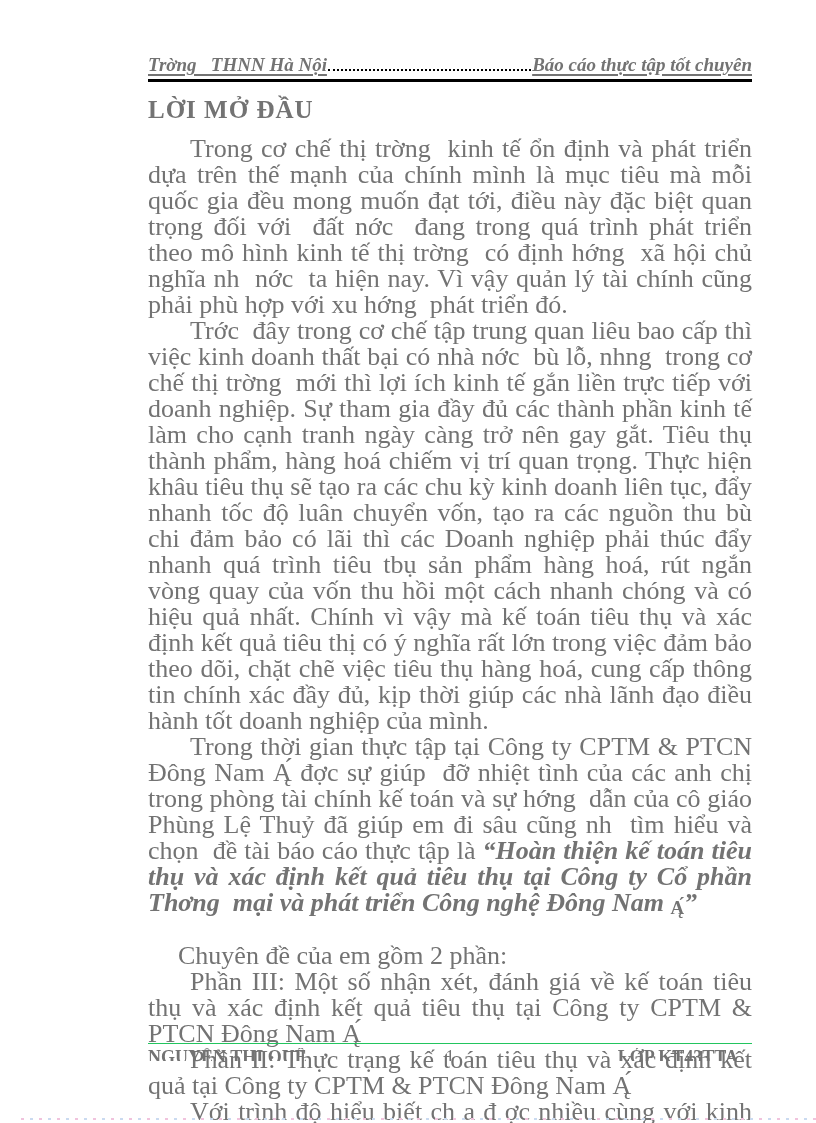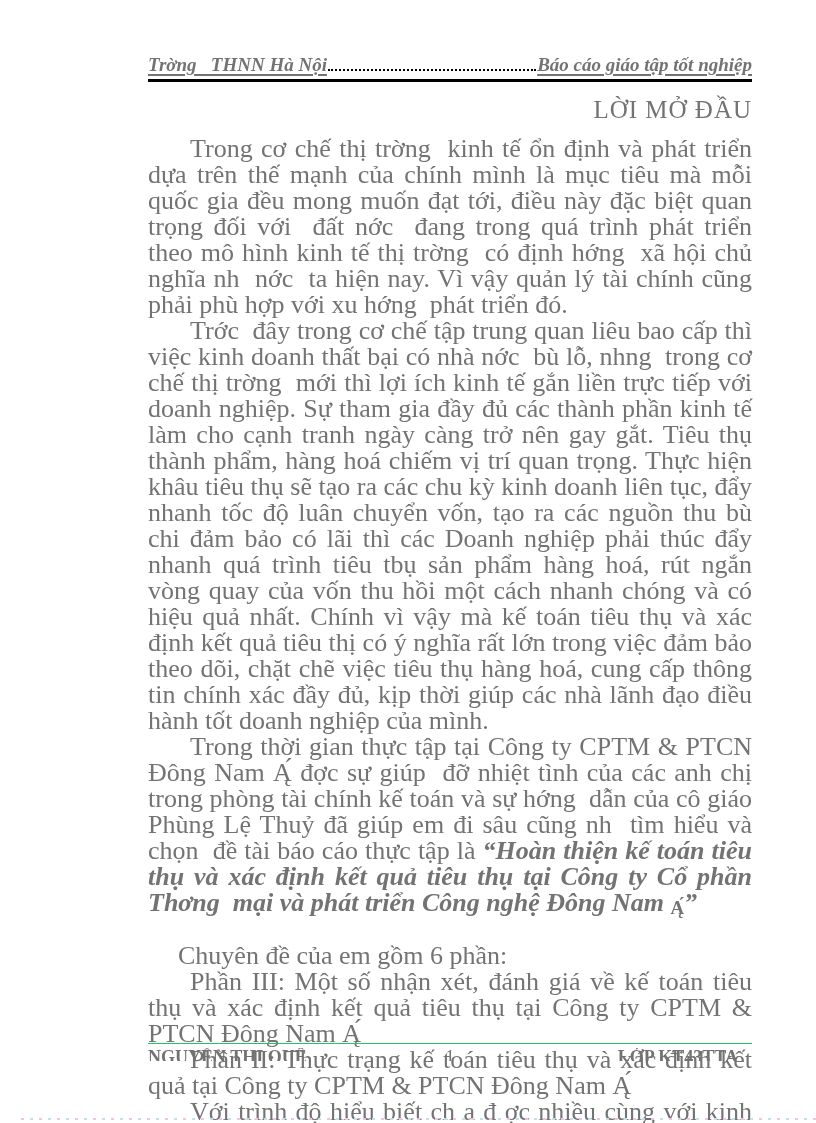--- a/index.html
+++ b/index.html
@@ -38,24 +38,24 @@
   }
   .header .h-leader {
     flex: 1;
     border-bottom: 2px dotted #000;
     margin: 0 1px 2px 1px;
     height: 1px;
   }
   
   .title {
     margin: 13px 0 0 0;
-    text-align: right;
+    text-align: left;
     font-size: 25px;
     line-height: 30px;
-    font-weight: normal;
+    font-weight: bold;
     letter-spacing: 1px;
   }
   
   .body-text {
     margin-top: 11px;
     font-size: 26px;
     line-height: 26px;
     text-align: justify;
   }
   .para { margin: 0; text-indent: 42px; }
@@ -105,30 +105,30 @@
 </style>
 </head>
 <body>
 
 <div class="page">
   <div class="content">
 
     <div class="header">
       <span class="h-text">Trờng&nbsp;&nbsp; THNN Hà Nội</span>
       <span class="h-leader"></span>
-      <span class="h-text">Báo cáo giáo tập tốt nghiệp</span>
+      <span class="h-text">Báo cáo thực tập tốt chuyên</span>
     </div>
 
     <h1 class="title">LỜI MỞ ĐẦU</h1>
 
     <div class="body-text" id="paragraphs">
         <p class="para"><span class="run normal">Trong cơ chế thị trờng&nbsp; kinh tế ổn định và phát triển dựa trên thế mạnh của chính mình là mục tiêu mà mỗi quốc gia đều mong muốn đạt tới, điều này đặc biệt quan trọng đối với&nbsp; đất nớc&nbsp; đang trong quá trình phát triển theo mô hình kinh tế thị trờng&nbsp; có định hớng&nbsp; xã hội chủ nghĩa nh&nbsp; nớc&nbsp; ta hiện nay. Vì vậy quản lý tài chính cũng phải phù hợp với xu hớng&nbsp; phát triển đó.</span></p>
         <p class="para"><span class="run normal">Trớc&nbsp; đây trong cơ chế tập trung quan liêu bao cấp thì việc kinh doanh thất bại có nhà nớc&nbsp; bù lỗ, nhng&nbsp; trong cơ chế thị trờng&nbsp; mới thì lợi ích kinh tế gắn liền trực tiếp với doanh nghiệp. Sự tham gia đầy đủ các thành phần kinh tế làm cho cạnh tranh ngày càng trở nên gay gắt. Tiêu thụ thành phẩm, hàng hoá chiếm vị trí quan trọng. Thực hiện khâu tiêu thụ sẽ tạo ra các chu kỳ kinh doanh liên tục, đẩy nhanh tốc độ luân chuyển vốn, tạo ra các nguồn thu bù chi đảm bảo có lãi thì các Doanh nghiệp phải thúc đẩy nhanh quá trình tiêu tbụ sản phẩm hàng hoá, rút ngắn vòng quay của vốn thu hồi một cách nhanh chóng và có hiệu quả nhất. Chính vì vậy mà kế toán tiêu thụ và xác định kết quả tiêu thị có ý nghĩa rất lớn trong việc đảm bảo theo dõi, chặt chẽ việc tiêu thụ hàng hoá, cung cấp thông tin chính xác đầy đủ, kịp thời giúp các nhà lãnh đạo điều hành tốt doanh nghiệp của mình.</span></p>
         <p class="para"><span class="run normal">Trong thời gian thực tập tại Công ty CPTM &amp; PTCN Đông Nam Ą́ đợc sự giúp&nbsp; đỡ nhiệt tình của các anh chị trong phòng tài chính kế toán và sự hớng&nbsp; dẫn của cô giáo </span><span class="run bold">Phùng Lệ Thuỷ</span><span class="run normal"> đã giúp em đi sâu cũng nh&nbsp; tìm hiểu và chọn&nbsp; đề tài báo cáo thực tập là </span><span class="run bold-italic">“Hoàn thiện kế toán tiêu thụ và xác định kết quả tiêu thụ tại Công ty Cổ phần Thơng&nbsp; mại và phát triển Công nghệ Đông Nam </span><span class="run bold-sub">Ą́</span><span class="run bold-italic">”</span></p>
-        <p class="para gap-before indent-sm"><span class="run normal">Chuyên đề của em gồm 6 phần:</span></p>
+        <p class="para gap-before indent-sm"><span class="run normal">Chuyên đề của em gồm 2 phần:</span></p>
         <p class="para"><span class="run bold">Phần III: Một số nhận xét, đánh giá về kế toán tiêu thụ và xác định kết quả tiêu thụ tại Công ty CPTM &amp; PTCN Đông Nam Ą́</span></p>
         <p class="para"><span class="run bold">Phần II: Thực trạng kế toán tiêu thụ và xác định kết quả tại Công ty CPTM &amp; PTCN Đông Nam Ą́</span></p>
         <p class="para"><span class="run normal">Với trình độ hiểu biết ch a đ ợc nhiều cùng với kinh nghiệm thực tế còn ít dẫn đến bài viết của em còn một số sai sót, em rất mong nhận đ ợc sự góp ý của thầy cô giáo để em có cơ hội củng cố và tích luỹ thêm nhiều kiến thức chuyên ngành cũng nh&nbsp; đi sát với thực tế hơn.</span></p>
       </div>
 
   </div>
 
   <div class="footer">
     <div class="footer-row">
       <span class="f-left">NGUYỄN THI QUẾ</span>

